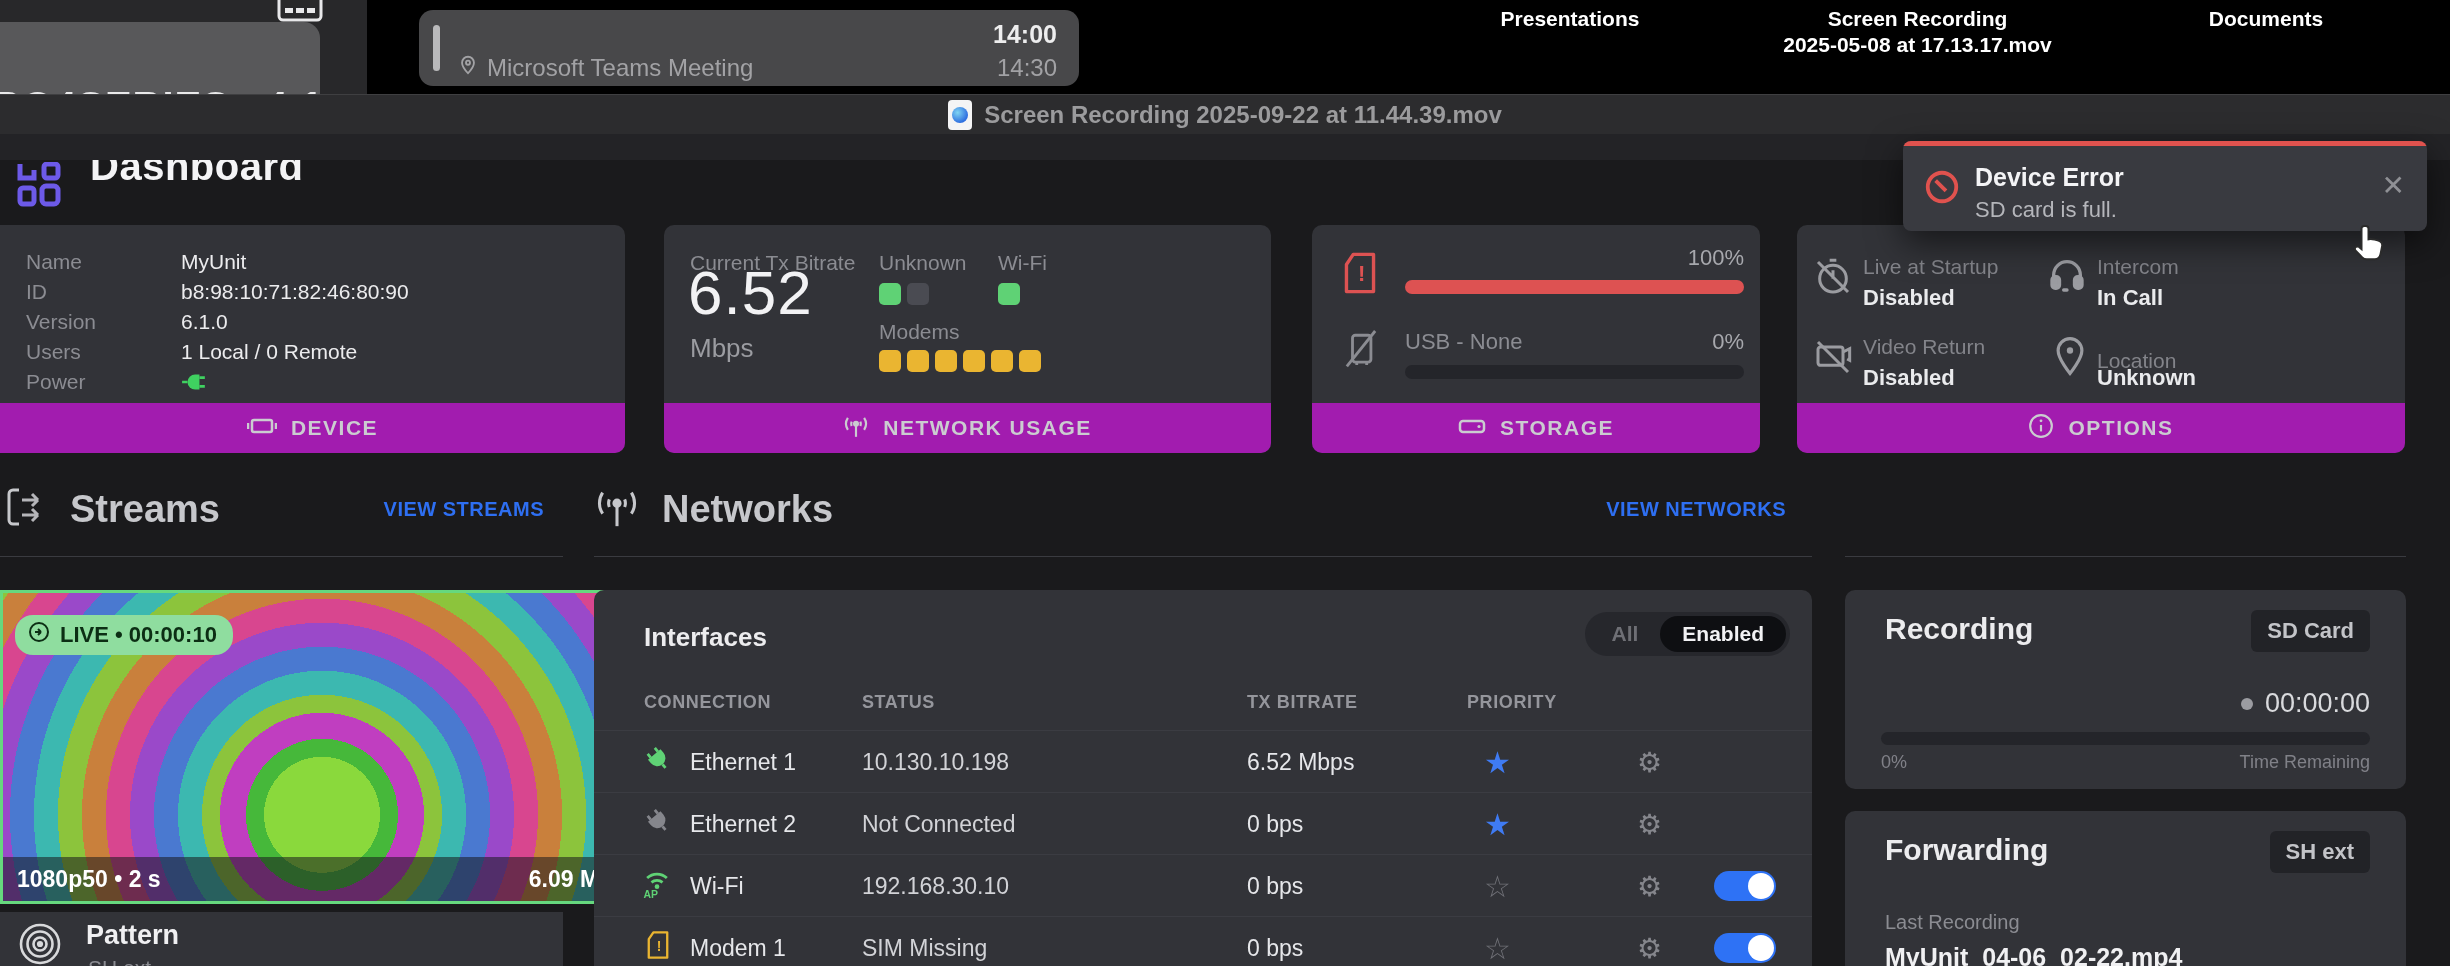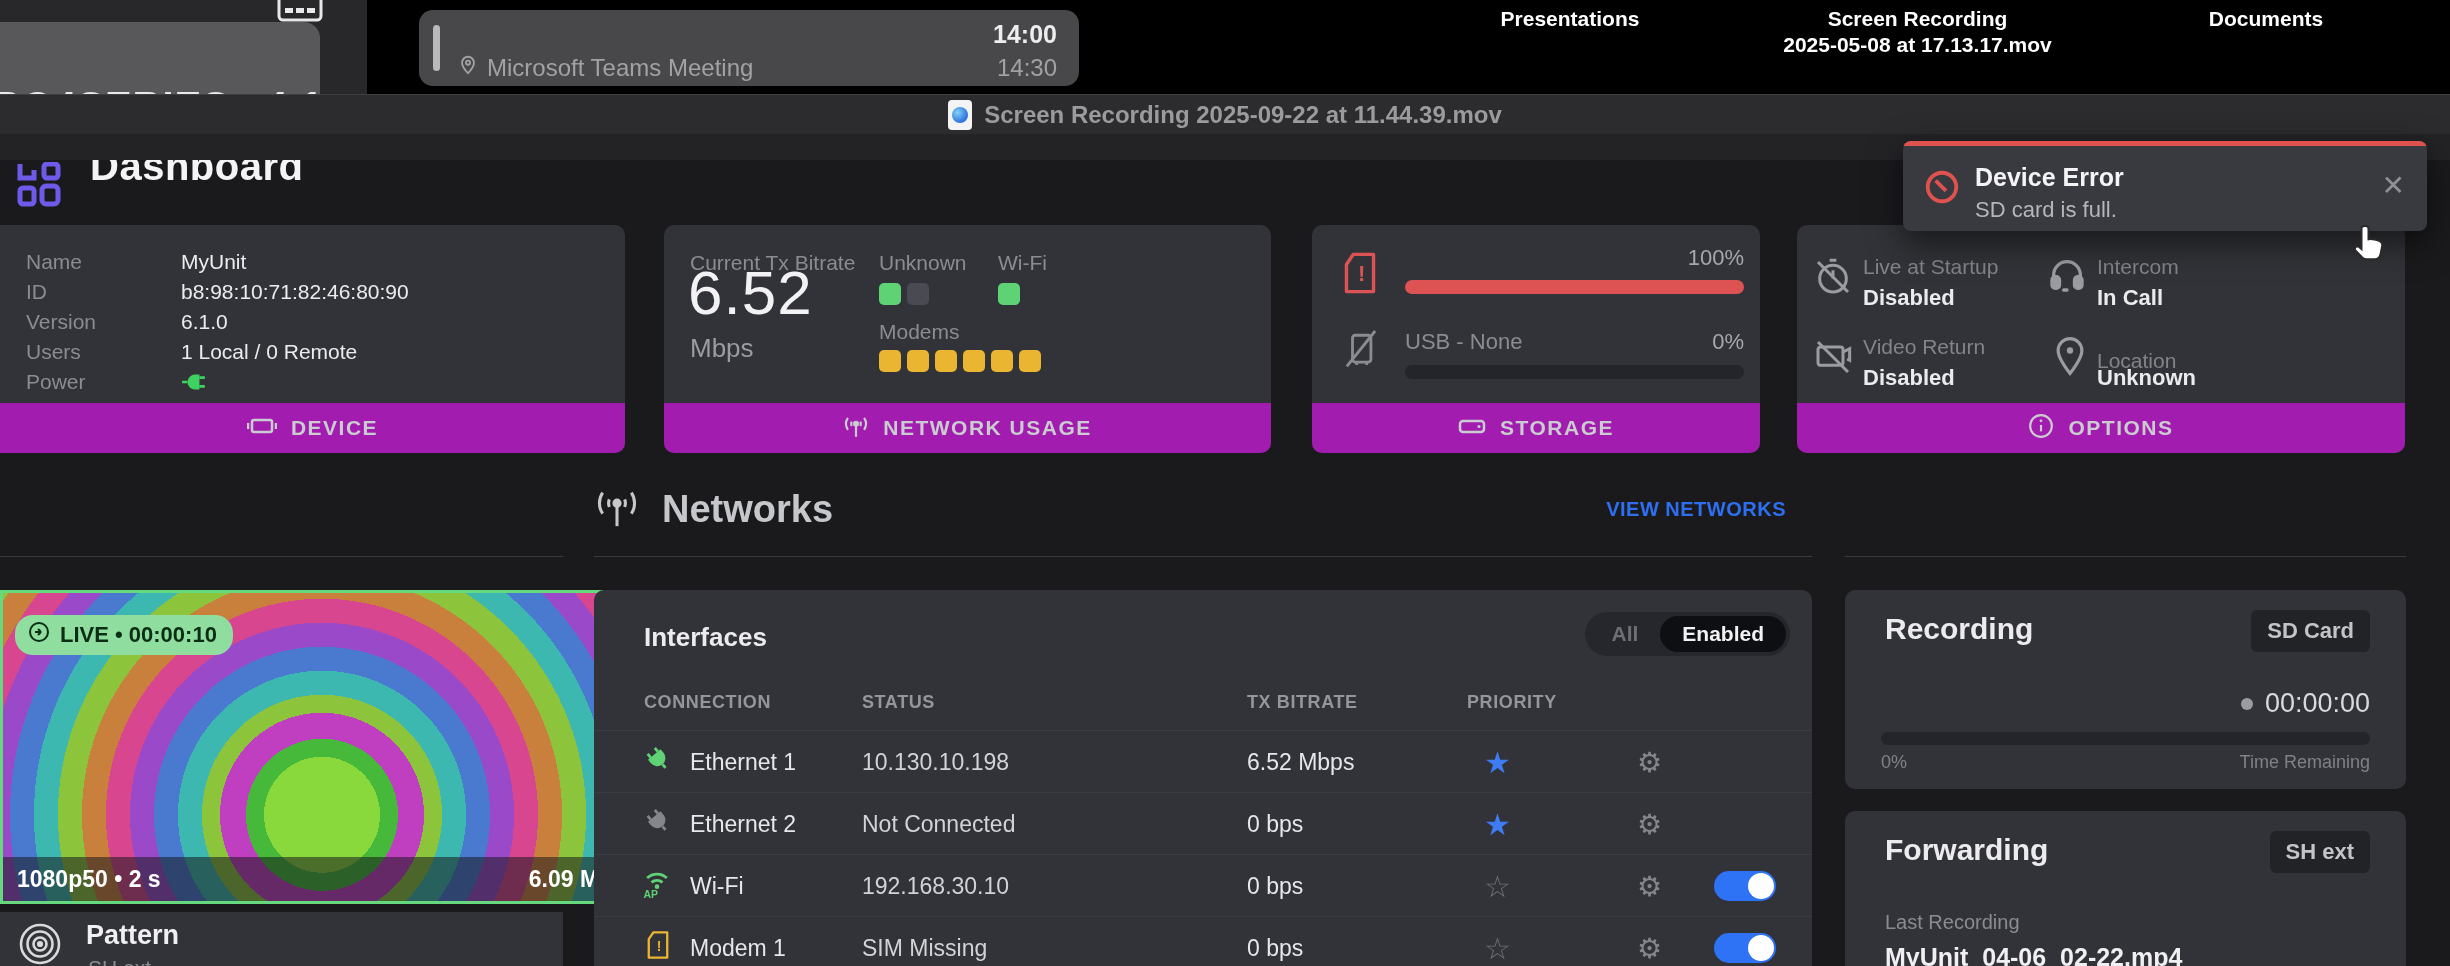--- a/index.html
+++ b/index.html
@@ -309,20 +309,31 @@
           <svg width="26" height="26" viewBox="0 0 24 24" fill="none" stroke="#cbccd0" stroke-width="2">
               <circle cx="12" cy="12" r="10"></circle>
               <path d="M12 11v6"></path>
               <circle cx="12" cy="7.2" r="1.3" fill="#cbccd0" stroke="none"></circle>
             </svg>
         </span>
         <span>OPTIONS</span>
       </div>
     </div>
 
+    <div class="sec-head" style="left:4px; width:559px;">
+      <span class="icon">
+        <svg width="44" height="44" viewBox="0 0 44 44" fill="none" stroke="#c6c7cb" stroke-width="3">
+            <path d="M15 5H9a4 4 0 0 0-4 4v26a4 4 0 0 0 4 4h6"></path>
+            <path d="M18 15h16m0 0-6-6m6 6-6 6" opacity=".9"></path>
+            <path d="M18 30h16m0 0-6-6m6 6-6 6" opacity=".9"></path>
+          </svg>
+      </span>
+      <span class="sec-title">Streams</span>
+      <span class="view-link" style="right:19px;">VIEW STREAMS</span>
+    </div>
     <div class="divider" style="left:0; width:563px;"></div>
 
     <div class="sec-head" style="left:594px; width:1218px;">
       <span class="icon">
         <svg width="46" height="46" viewBox="0 0 24 24" fill="none" stroke="#c6c7cb" stroke-width="1.6">
             <path d="M4.5 4.5a10 10 0 0 0 0 11M8 8a5.5 5.5 0 0 0 0 4M19.5 4.5a10 10 0 0 1 0 11M16 8a5.5 5.5 0 0 1 0 4"></path>
             <circle cx="12" cy="10" r="1.6" fill="#c6c7cb"></circle>
             <path d="M12 12v10"></path>
           </svg>
       </span>

